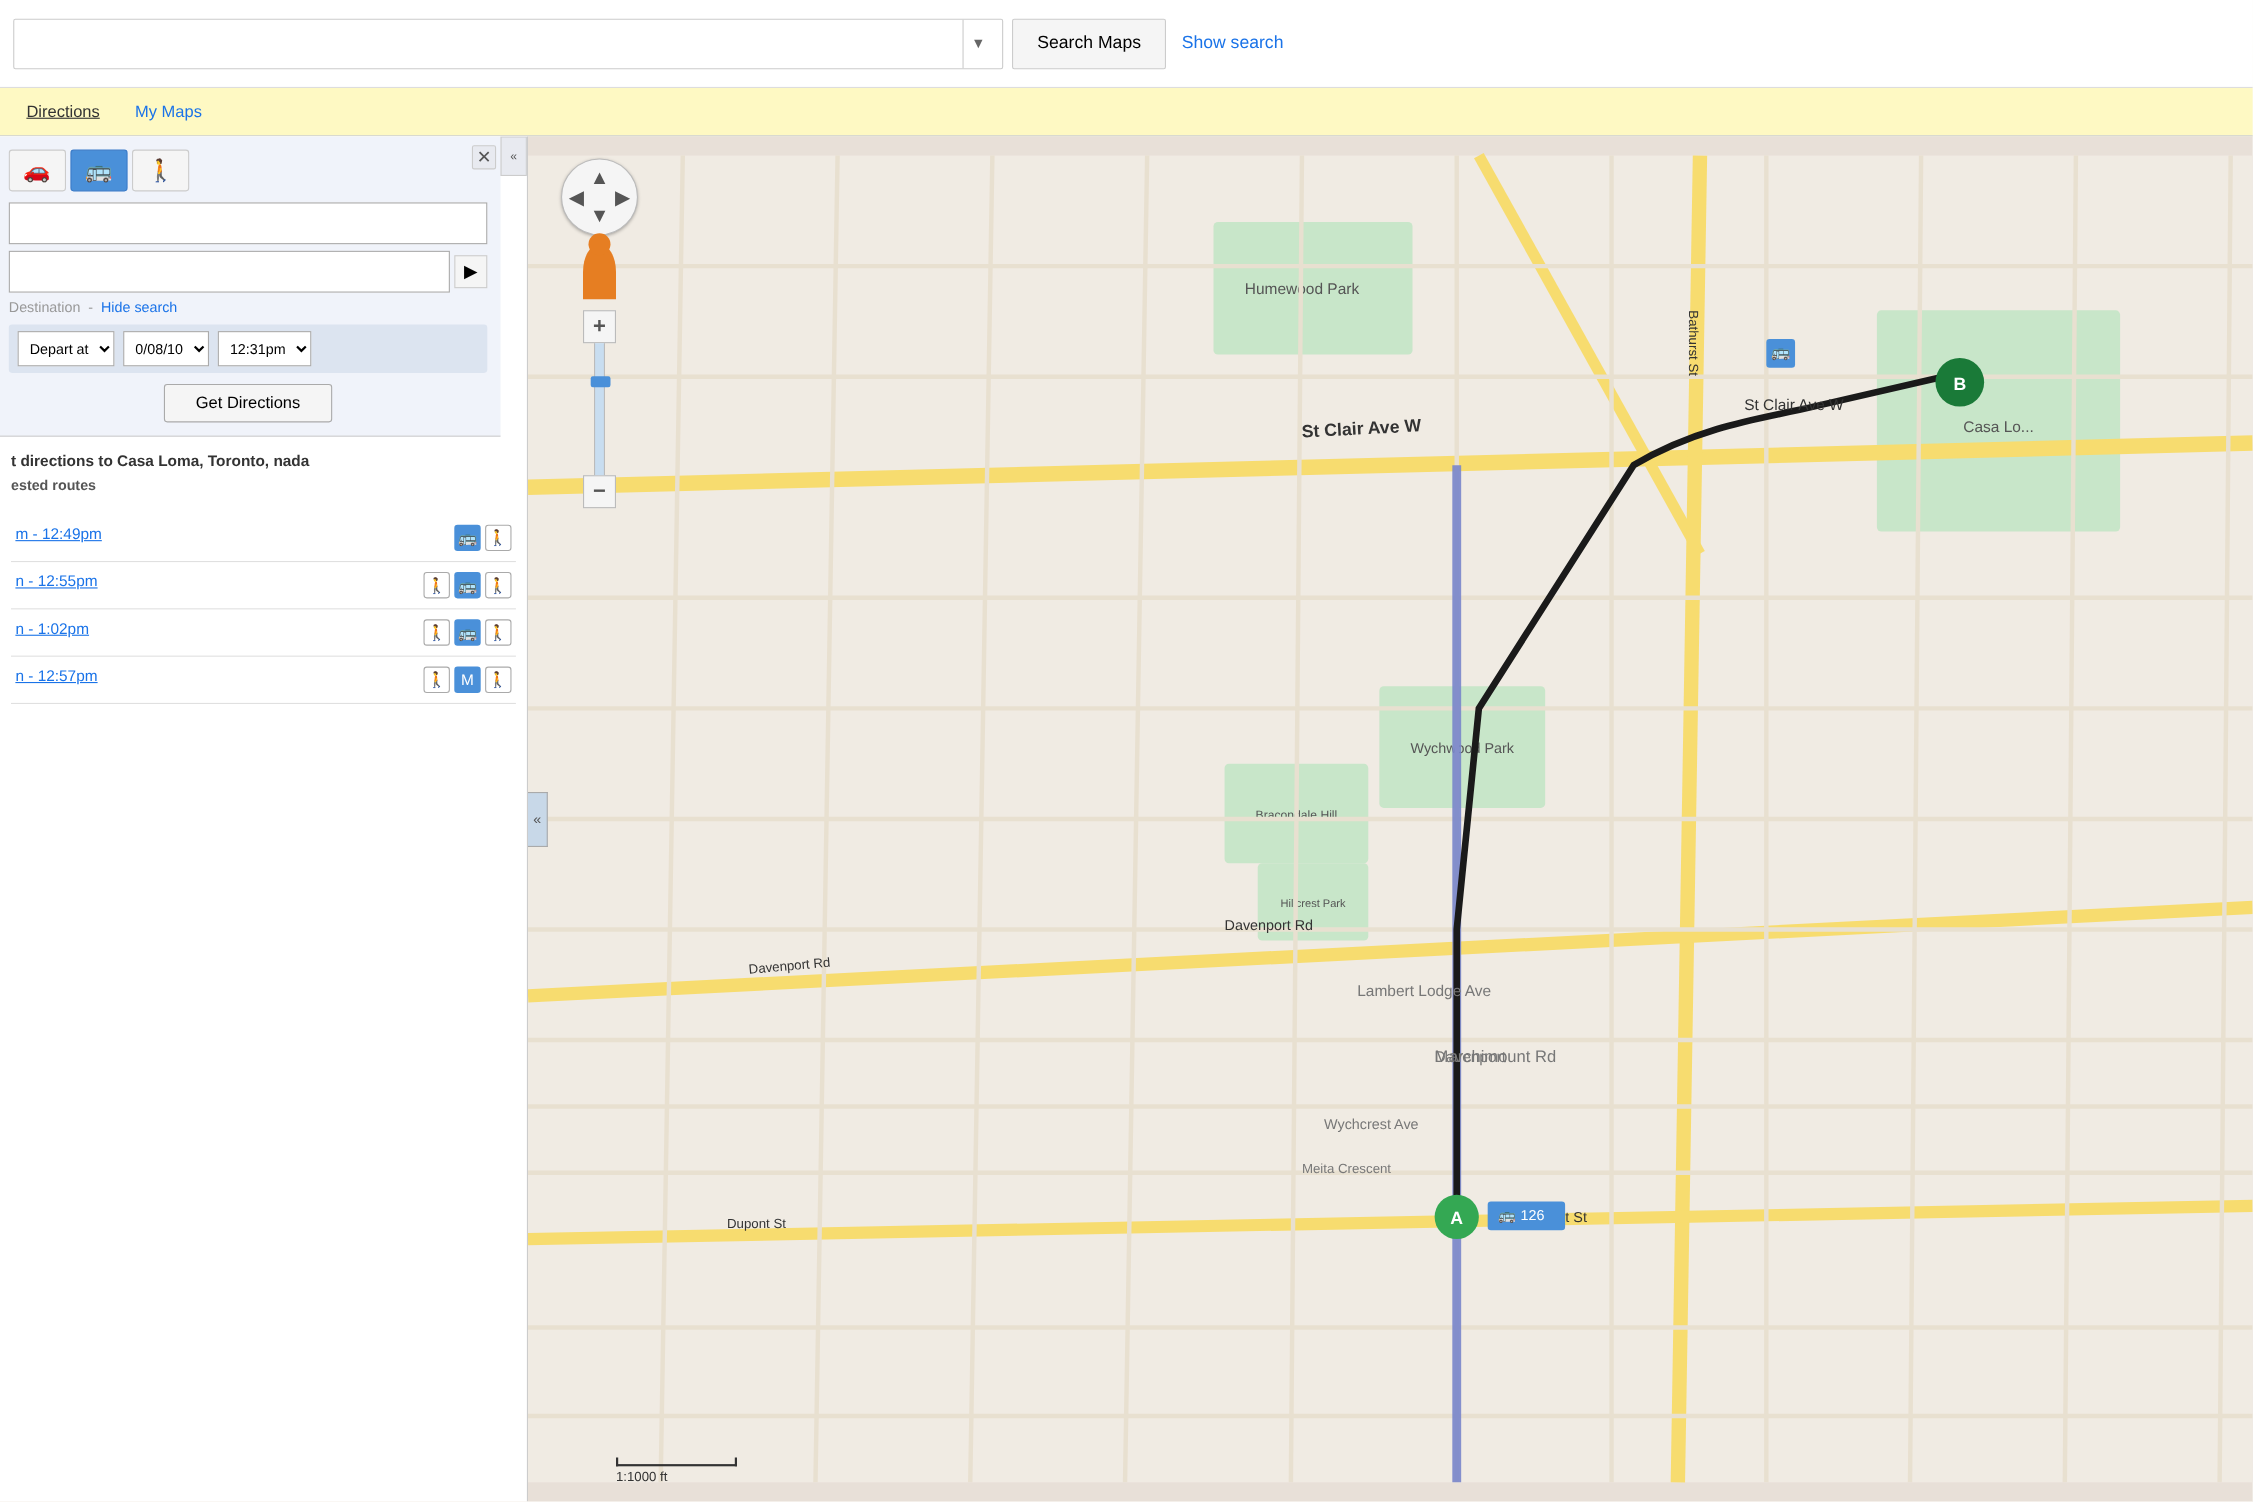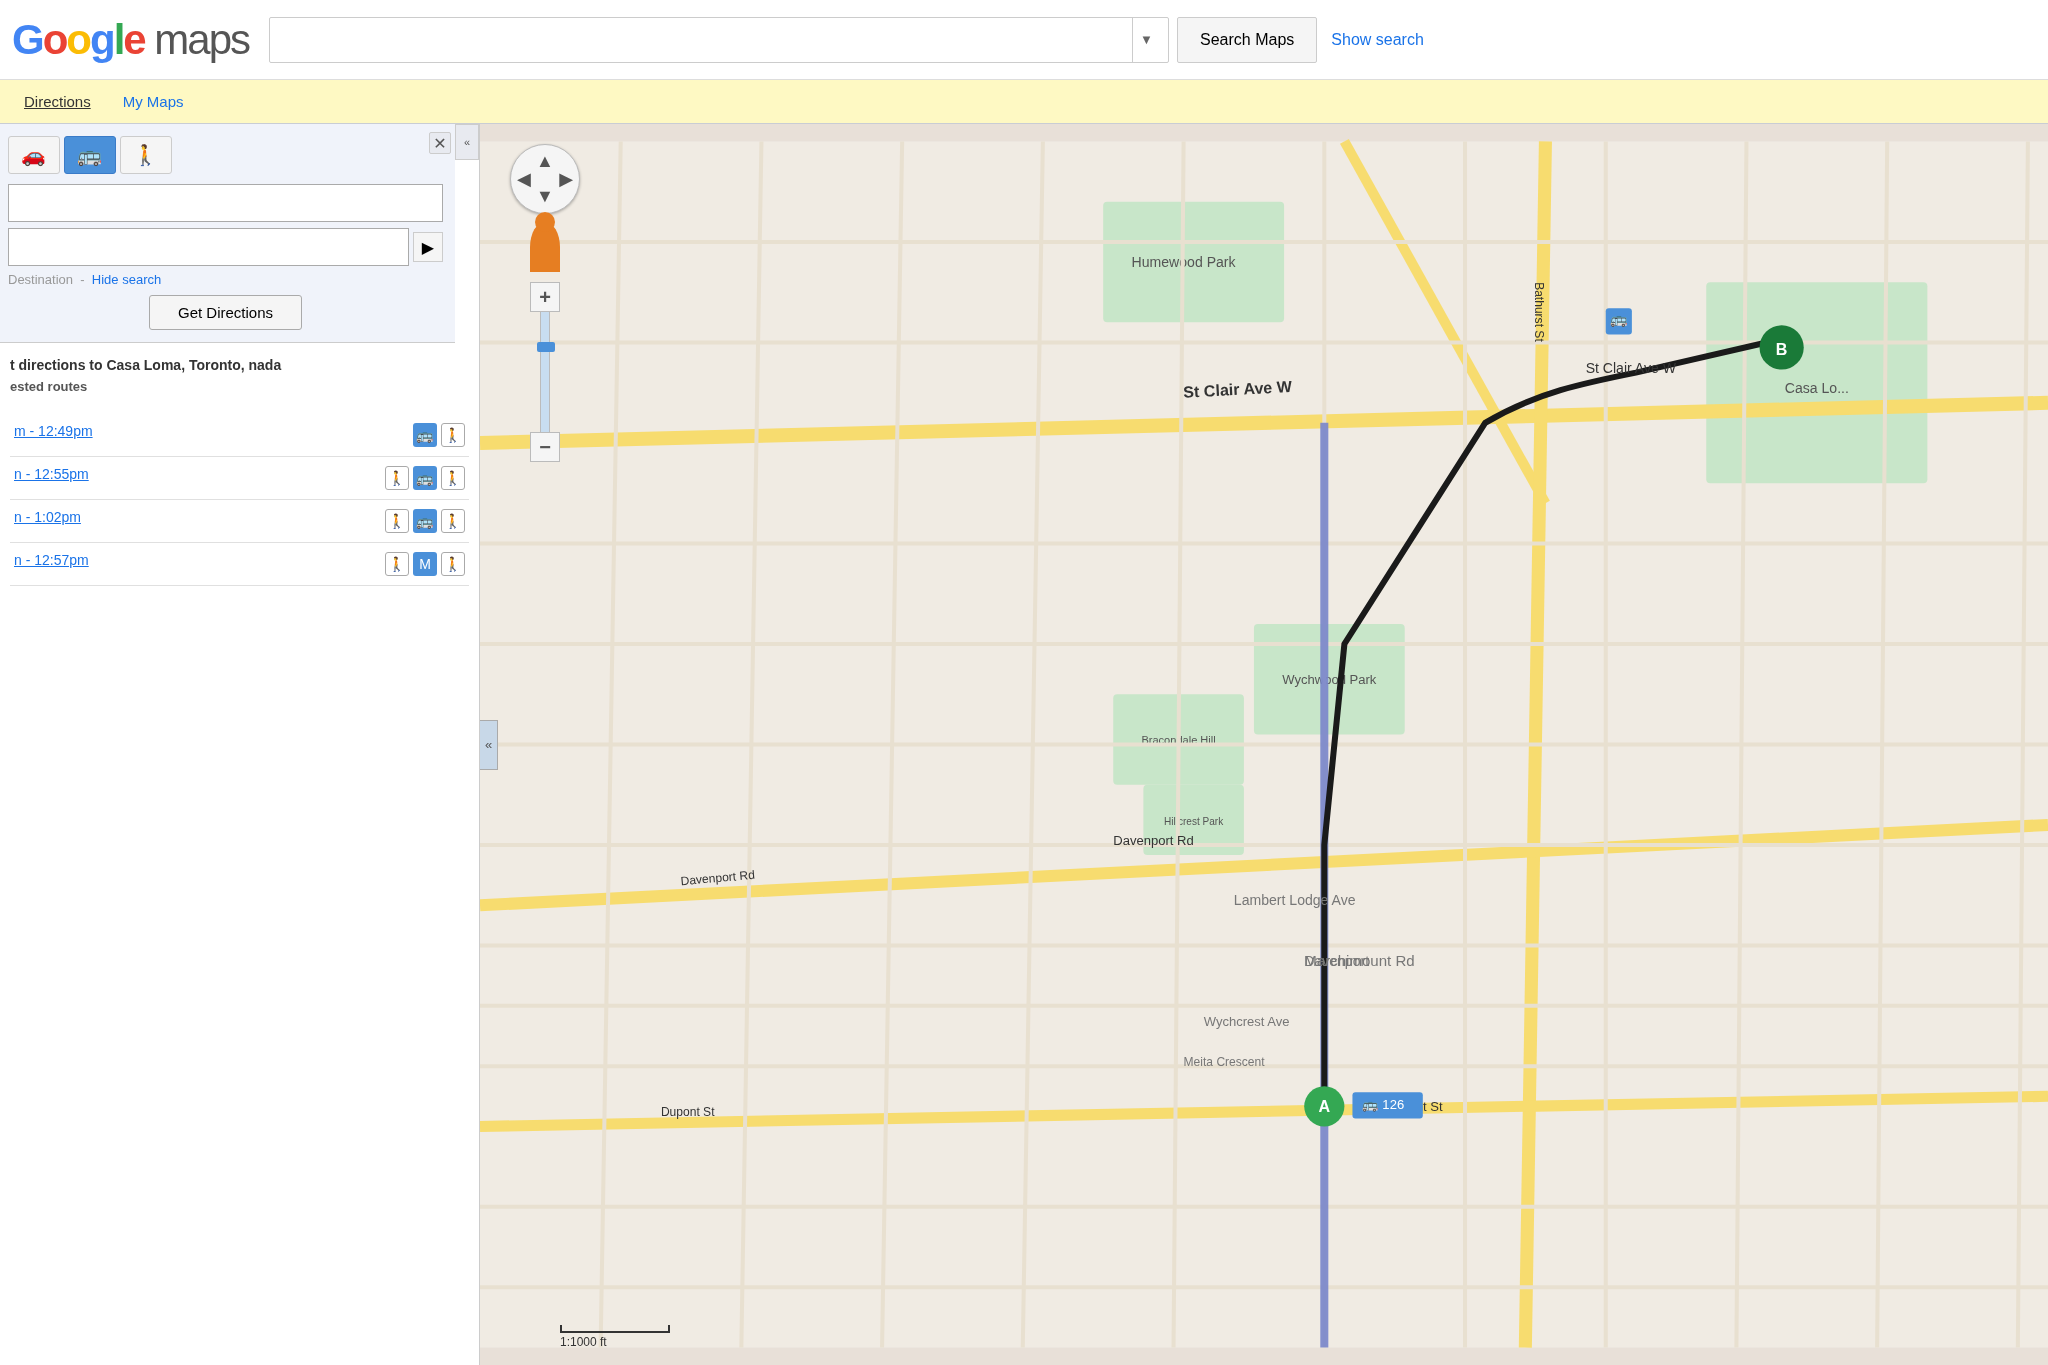--- a/index.html
+++ b/index.html
@@ -434,23 +434,20 @@
       color: #555;
       background: #e8eaf0;
       border: 1px solid #ccc;
       border-radius: 2px;
     }
   </style>
 </head>
 <body>
 
 <div id="header">
-  <div id="logo">
-    <span style="color:#4285f4">G</span><span style="color:#ea4335">o</span><span style="color:#fbbc05">o</span><span style="color:#4285f4">g</span><span style="color:#34a853">l</span><span style="color:#ea4335">e</span>&nbsp;<span id="logo-maps">maps</span>
-  </div>
   <div id="search-bar">
     <input id="search-input" type="text" style="flex: 1 1 0%; border: none; outline: none; font-size: 18px;">
     <div id="search-dropdown-arrow">▼</div>
   </div>
   <button id="search-maps-btn">Search Maps</button>
   <a id="show-search-link">Show search</a>
 </div>
 
 <div id="nav-tabs">
   <span class="nav-tab active">Directions</span>
@@ -479,20 +476,31 @@
         <input class="waypoint-input" type="text" style="">
         <button class="waypoint-swap-btn">▶</button>
       </div>
 
       <div class="options-row">
         <span>Destination</span>
         &nbsp;-&nbsp;
         <a href="#">Hide search</a>
       </div>
 
+      <div id="time-row">
+        <select class="time-select">
+          <option>Depart at</option>
+        </select>
+        <select class="time-select">
+          <option>0/08/10</option>
+        </select>
+        <select class="time-select">
+          <option>12:31pm</option>
+        </select>
+      </div>
 
       <button id="get-directions-btn">Get Directions</button>
     </div>
 
     <div id="results-section">
       <div id="results-title">
         <span>t directions to Casa Loma, Toronto, nada</span>
       </div>
       <div id="suggested-label">ested routes</div>
 

